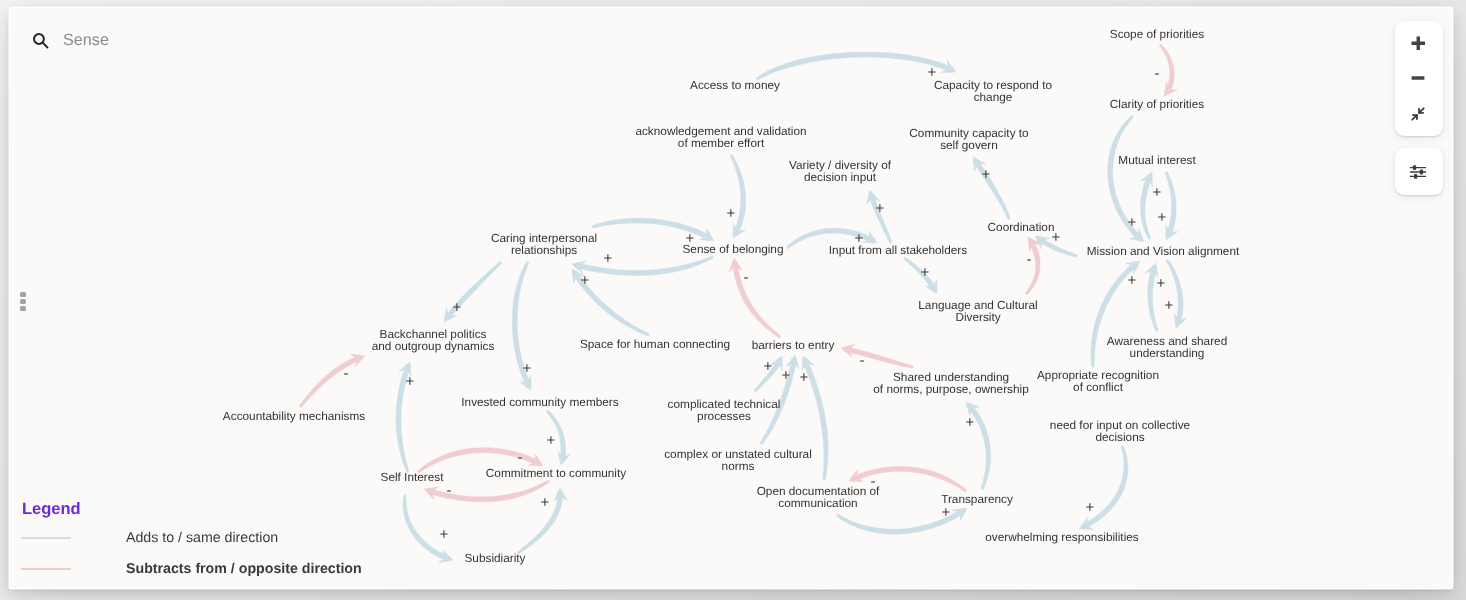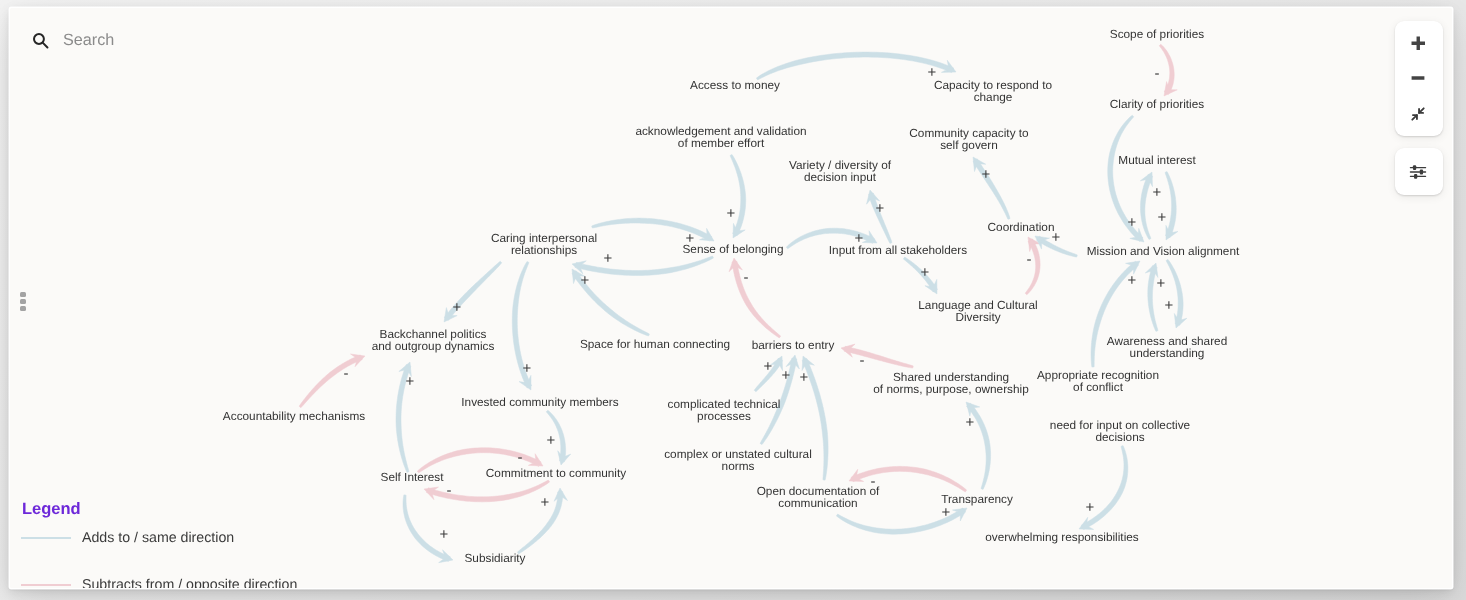--- a/index.html
+++ b/index.html
@@ -23,23 +23,23 @@
   #searchbar{position:absolute;left:22px;top:22px;display:flex;align-items:flex-start;}
   #searchbar .sicon{width:17px;height:17px;display:block;margin-right:14px;margin-top:2px;}
   #searchph{font-size:16.2px;color:#8b8b8b;line-height:16px;margin-top:2px;}
   #ctrls{position:absolute;left:1385px;top:13px;width:48px;padding-top:4px;padding-bottom:4px;box-sizing:border-box;background:#fff;border-radius:9px;
      box-shadow:0 1px 2px rgba(0,0,0,.14),0 2px 10px rgba(0,0,0,.07);}
   #ctrls .btn{height:35.5px;display:flex;align-items:center;justify-content:center;padding-right:2px;cursor:pointer;}
   #settings{position:absolute;left:1385px;top:140px;width:48px;height:47px;background:#fff;border-radius:9px;
      box-shadow:0 1px 2px rgba(0,0,0,.14),0 2px 10px rgba(0,0,0,.07);display:flex;align-items:center;justify-content:center;cursor:pointer;padding-right:2px;box-sizing:border-box;}
   #legend{position:absolute;left:0px;top:0px;}
   #legend h2{position:absolute;left:12px;top:494px;margin:0;font-size:16.5px;font-weight:bold;color:#6d28d9;line-height:14px;letter-spacing:0;}
-  #legend .row{position:absolute;left:11px;display:flex;align-items:center;white-space:nowrap;}
+  #legend .row{position:absolute;left:11px;display:flex;align-items:center;white-space:nowrap;gap:44px;}
   #legend .row.r0{top:523px;}
-  #legend .row.r1{top:570px;}
+  #legend .row.r1{top:554px;font-weight:bold;}
   #legend .swatch{width:50px;height:1.6px;margin-right:11px;}
   #legend .lab{font-size:14.2px;color:#3a3a3a;line-height:14px;}
   #handle{position:absolute;left:10px;top:284px;width:6px;height:19px;display:flex;flex-direction:column;justify-content:space-between;cursor:col-resize;}
   #handle i{display:block;width:6px;height:5px;background:#a3a3a3;border-radius:1.5px;}
   text.nodelabel{font-size:11.8px;fill:#333;text-anchor:middle;}
   text.sign{font-size:15px;fill:#3a3a3a;text-anchor:middle;}
 </style>
 </head>
 <body>
 
@@ -156,21 +156,21 @@
           <text class="sign" x="434" y="531.2">+</text>
         </g>
     </svg>
   </div>
 
   <div id="searchbar">
     <svg class="sicon" viewBox="0 0 22 22" fill="none">
       <circle cx="9.0" cy="9.0" r="6.4" stroke="#262626" stroke-width="2.6"></circle>
       <path d="M13.8 13.8 L20.0 20.0" stroke="#262626" stroke-width="2.6" stroke-linecap="round"></path>
     </svg>
-    <span id="searchph">Search</span>
+    <span id="searchph">Sense</span>
   </div>
 
   <div id="ctrls">
     <div class="btn">
       <svg width="14.5" height="14.5" viewBox="0 0 14 14">
         <path d="M7 0.5 V13.5 M0.5 7 H13.5" stroke="#444" stroke-width="3.3" stroke-linecap="butt"></path>
       </svg>
     </div>
     <div class="btn">
       <svg width="14" height="14" viewBox="0 0 14 14">

